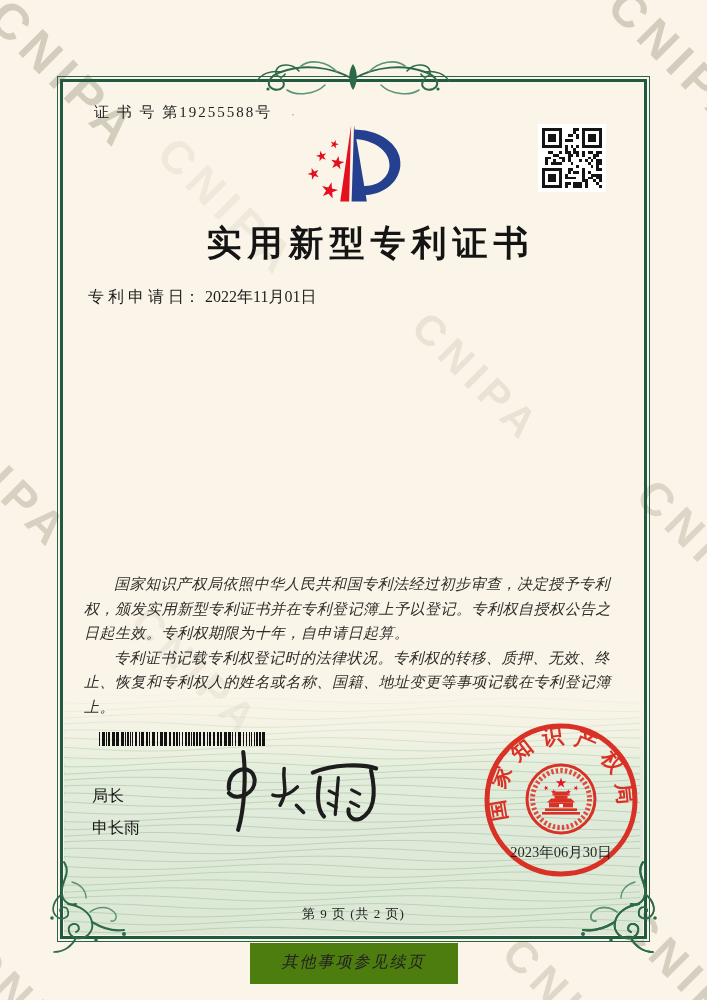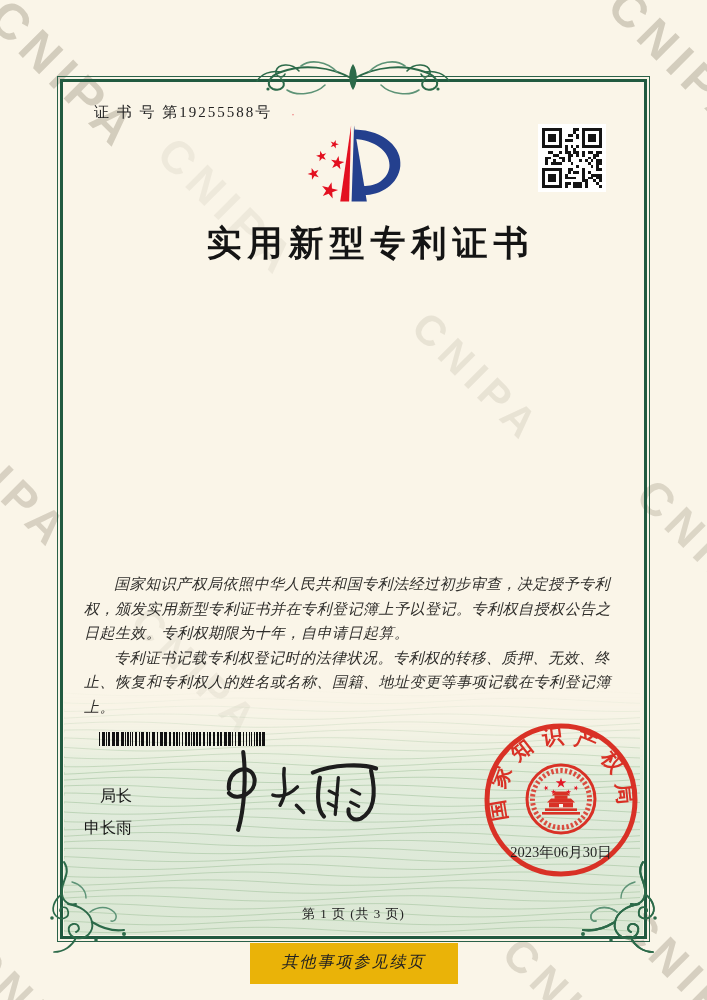--- a/index.html
+++ b/index.html
@@ -57,33 +57,33 @@
   .gpair{display:inline-block;width:300px;white-space:nowrap;vertical-align:top;}
   
   .paras{
     position:absolute;left:84px;top:572px;width:542px;z-index:3;
     font-size:15px;line-height:24.6px;font-style:italic;color:#2e2d2a;letter-spacing:.5px;
   }
   .paras p{margin:0;text-indent:2em;}
   
   .barcode{position:absolute;left:99px;top:732px;z-index:3;}
   .issuer{
-    position:absolute;left:84px;top:780px;z-index:3;
+    position:absolute;left:92px;top:780px;z-index:3;
     font-family:"Liberation Sans","DejaVu Sans",sans-serif;
-    font-size:16px;line-height:32px;color:#151515;text-align:right;
+    font-size:16px;line-height:32px;color:#151515;
   }
   .signature{position:absolute;left:198px;top:746px;width:205px;height:92px;z-index:3;}
   .seal{position:absolute;left:481px;top:720px;width:160px;height:160px;z-index:4;opacity:.96;}
   .page-indicator{
     position:absolute;left:0;top:905px;width:707px;text-align:center;
     font-size:13px;color:#222;z-index:3;letter-spacing:1px;
   }
   .note-box{
     position:absolute;left:50%;top:943px;transform:translateX(-50%);
-    background:#eab308;padding:9px 32px 11px;z-index:3;
+    background:#4d7c0f;padding:9px 32px 11px;z-index:3;
     font-size:16px;font-style:italic;color:#222;letter-spacing:2px;white-space:nowrap;
   }
   
   .orn-top{position:absolute;left:252px;top:58px;z-index:2;}
   .orn-bl{position:absolute;left:46px;top:860px;z-index:2;}
   .orn-br{position:absolute;left:579px;top:860px;z-index:2;transform:scaleX(-1);}
   svg{overflow:visible;}
 </style>
 </head>
 <body>
@@ -320,20 +320,23 @@
         <rect x="12" y="20" width="1" height="1" fill="#141414"></rect>
         <rect x="13" y="20" width="1" height="1" fill="#141414"></rect>
         <rect x="15" y="20" width="1" height="1" fill="#141414"></rect>
         <rect x="20" y="20" width="1" height="1" fill="#141414"></rect>
       </svg>
   </div>
 
   <div class="title">实用新型专利证书</div>
 
   <div class="fields">
+    <div class="frow">
+      <span class="flabel">专利申请日</span><span class="fcolon">：</span><span class="fvalue">2022年11月01日</span>
+    </div>
   </div>
 
   <div class="paras">
     <p>国家知识产权局依照中华人民共和国专利法经过初步审查，决定授予专利权，颁发实用新型专利证书并在专利登记簿上予以登记。专利权自授权公告之日起生效。专利权期限为十年，自申请日起算。</p>
     <p>专利证书记载专利权登记时的法律状况。专利权的转移、质押、无效、终止、恢复和专利权人的姓名或名称、国籍、地址变更等事项记载在专利登记簿上。</p>
   </div>
 
   <div class="barcode">
     <svg id="barsvg" width="168" height="14">
         <rect x="0" y="0" width="1" height="14" fill="#111"></rect>
@@ -429,16 +432,16 @@
         <path d="M-14,3.4 L14,3.4 L10,-0.4 L-10,-0.4 Z"></path>
         <rect x="-12" y="3.4" width="24" height="5"></rect>
         <rect x="-16" y="9.4" width="32" height="2.6"></rect>
         <rect x="-19" y="13" width="38" height="2.6"></rect>
         <rect x="-2" y="5" width="4" height="3.4" fill="#fdf9ee"></rect>
       </g>
     </g>
     <text x="0" y="57" text-anchor="middle" font-size="14.5" fill="#1b1b1b">2023年06月30日</text>
   </svg>
 
-  <div class="page-indicator">第 1 页 (共 3 页)</div>
+  <div class="page-indicator">第 9 页 (共 2 页)</div>
   <div class="note-box">其他事项参见续页</div>
 
 </div>
 
 </body></html>

